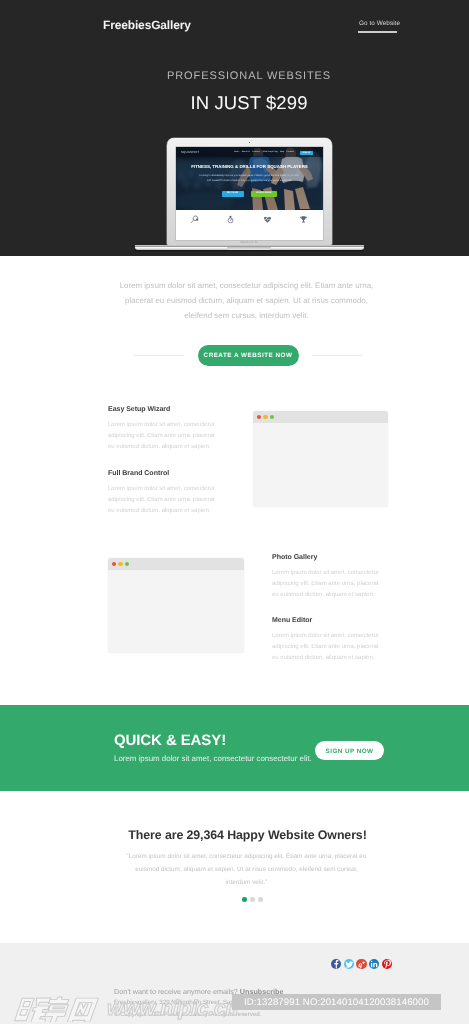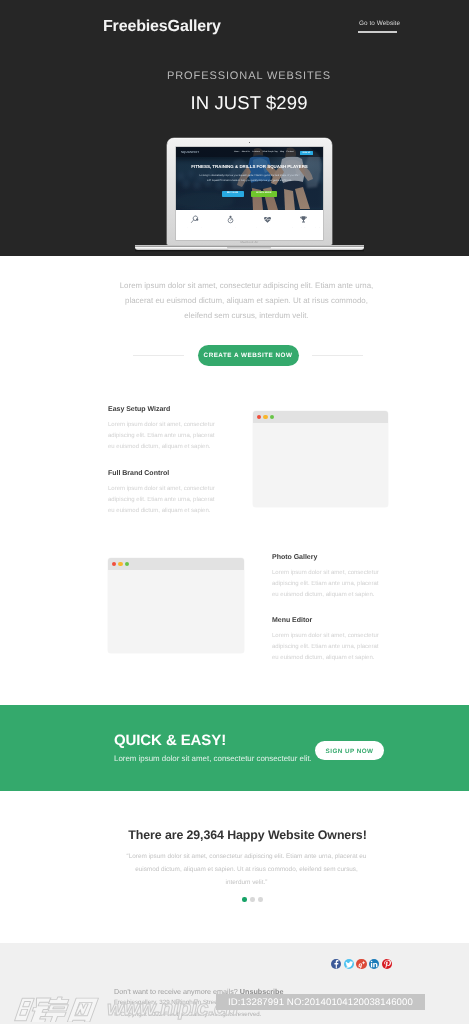--- a/index.html
+++ b/index.html
@@ -2,21 +2,21 @@
 <html><head>
 <meta charset="utf-8">
 <style>
   html,body{margin:0;padding:0;}
   body{width:469px;height:1024px;overflow:hidden;background:#ffffff;
        font-family:"Liberation Sans",sans-serif;-webkit-font-smoothing:antialiased;text-rendering:geometricPrecision;}
   .page{position:relative;width:469px;height:1024px;overflow:hidden;}
 
   
   .hero{position:absolute;left:0;top:0;width:469px;height:256px;background:#262626;}
-  .logo{position:absolute;left:103px;top:18px;font-size:16px;font-weight:bold;
+  .logo{position:absolute;left:103px;top:18px;font-size:12px;font-weight:bold;
         color:#f3f3f3;letter-spacing:-0.15px;}
   .gotolink{position:absolute;left:359px;top:20px;font-size:6.4px;color:#d8d8d8;
         letter-spacing:0.05px;}
   .gotorule{position:absolute;left:358px;top:31px;width:39px;height:1.6px;background:#cccccc;}
   .kicker{position:absolute;left:0;top:70px;width:498px;text-align:center;
         font-size:11px;font-weight:300;color:#b9b9b9;letter-spacing:0.9px;}
   .headline{position:absolute;left:0;top:92px;width:498px;text-align:center;
         font-size:18.5px;font-weight:400;color:#fafafa;letter-spacing:0.1px;}
 
   
@@ -132,21 +132,21 @@
   .social i{display:inline-block;width:10.4px;height:10.4px;border-radius:50%;margin-right:2.3px;
         position:relative;vertical-align:top;overflow:hidden;}
   .social i svg{position:absolute;left:0;top:0;width:10.4px;height:10.4px;}
 
   
   .wm{position:absolute;left:12px;top:996px;white-space:nowrap;}
   .wm .cjk{display:inline-block;vertical-align:top;transform:skewX(-11deg);}
   .wm .url{display:inline-block;vertical-align:top;line-height:25px;font-size:21px;font-weight:bold;font-style:italic;color:#f2f2f2;
         -webkit-text-stroke:1px #cbcbcb;letter-spacing:-0.2px;margin-left:7px;
         font-family:"Liberation Sans",sans-serif;}
-  .wmid{position:absolute;left:216px;top:994px;width:209px;height:15.5px;background:#c5c5c5;}
+  .wmid{position:absolute;left:232px;top:994px;width:209px;height:15.5px;background:#c5c5c5;}
   .wmid span{position:absolute;left:0;top:2.8px;width:209px;text-align:center;font-size:9.6px;
         color:#ffffff;letter-spacing:0.1px;}
 </style>
 </head>
 <body>
 
 <div class="page">
 
   <div class="hero">
     <div class="logo">FreebiesGallery</div>

